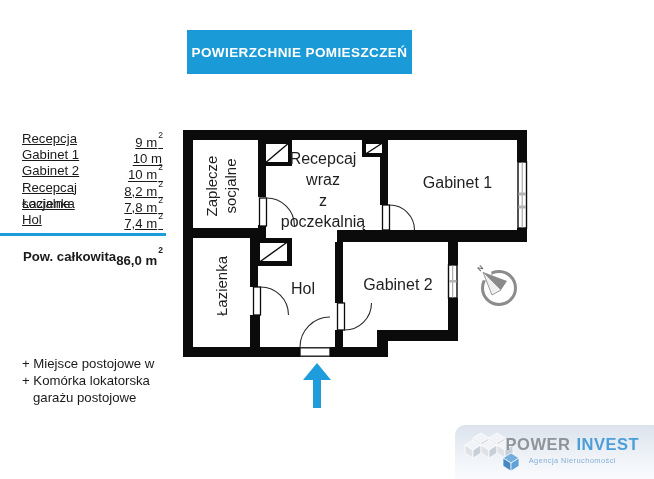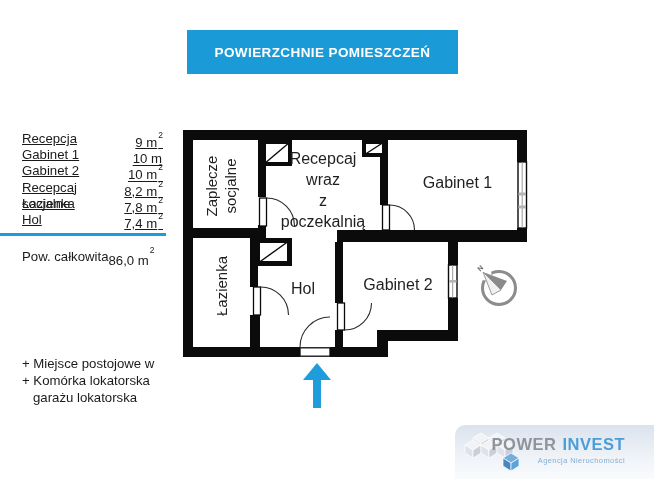--- a/index.html
+++ b/index.html
@@ -2,53 +2,53 @@
 <html><head>
 <meta charset="utf-8">
 <style>
   html,body{margin:0;padding:0;background:#ffffff;}
   #page{
     position:relative;width:654px;height:479px;background:#ffffff;overflow:hidden;
     font-family:"Liberation Sans", sans-serif;color:#1a1a1a;
   }
   
   .banner{
-    position:absolute;left:187px;top:30px;width:271px;height:44px;
+    position:absolute;left:187px;top:30px;width:225px;height:44px;
     background:#1a9ad7;display:flex;align-items:center;justify-content:center;
   }
   .banner span{color:#ffffff;font-weight:bold;font-size:13.5px;letter-spacing:.4px;}
   
   .legend-rows{position:absolute;left:22px;top:131px;width:141px;font-size:13.2px;text-decoration:underline;}
   .legend-row{display:flex;justify-content:space-between;height:16.2px;line-height:16.2px;}
   .legend-row .val{text-align:left;white-space:nowrap;}
   sup.sq{font-size:8.5px;position:relative;top:-4px;margin-left:1px;}
   .legend-divider{position:absolute;left:0;top:233px;width:166px;height:3px;background:#1e9bdb;}
   .legend-total{position:absolute;left:22px;top:249px;width:141px;display:flex;
-    justify-content:flex-start;font-size:13.2px;font-weight:normal;line-height:16px;}
+    justify-content:flex-end;font-size:13.2px;font-weight:bold;line-height:16px;}
   .legend-total sup.sq{top:-7px;}
   .legend-extras{position:absolute;left:22px;top:355px;font-size:13.2px;line-height:17px;}
   .legend-extras .indent{padding-left:11px;}
   
   .plan-wrap{position:absolute;left:183px;top:128px;width:345px;height:292px;}
   .plan-wrap svg{position:absolute;left:0;top:0;}
   .room-label{position:absolute;text-align:center;color:#1f1f1f;white-space:pre-line;}
   .lbl-recepcja{left:60px;top:20px;width:160px;font-size:16px;line-height:21px;}
   .lbl-gabinet1{left:205px;top:46px;width:139px;font-size:16px;}
   .lbl-gabinet2{left:162px;top:148px;width:106px;font-size:16px;}
   .lbl-hol{left:95px;top:152px;width:50px;font-size:16px;}
   .lbl-zaplecze{left:-1px;top:38px;width:80px;height:40px;font-size:15px;line-height:19px;
     transform:rotate(-90deg);}
   .lbl-lazienka{left:-3px;top:148px;width:84px;height:20px;font-size:15px;line-height:20px;
     transform:rotate(-90deg);}
   
   .logo-panel{position:absolute;left:455px;top:425px;width:199px;height:54px;
     border-top-left-radius:10px;
     background:linear-gradient(180deg,#dbe3ed 0%,#eef2f7 55%,#fafbfd 100%);}
   .logo-cubes{position:absolute;left:6px;top:3px;}
-  .logo-text{position:absolute;right:29px;top:11px;text-align:right;line-height:17px;padding-left:28px;}
+  .logo-text{position:absolute;right:15px;top:11px;text-align:center;line-height:17px;padding-left:28px;}
   .brand{font-size:16.5px;font-weight:bold;letter-spacing:.5px;white-space:nowrap;}
   .brand .gray{color:#8e949b;}
   .brand .blue{color:#4c9ed9;margin-left:6px;}
   .tagline{font-size:7.5px;color:#86aed6;letter-spacing:.4px;margin-top:-1px;}
 </style>
 </head>
 <body>
 
 <div id="page">
 
@@ -86,21 +86,21 @@
   <div class="legend-divider"></div>
 
   <div class="legend-total">
     <span>Pow. całkowita</span>
     <span class="val"><span>86,0 m</span><sup class="sq">2</sup></span>
   </div>
 
   <div class="legend-extras">
     <div>+ Miejsce postojowe w</div>
     <div>+ Komórka lokatorska</div>
-    <div class="indent">garażu lokatorska</div>
+    <div class="indent">garażu postojowe</div>
   </div>
 
   <div class="plan-wrap">
     <svg width="345" height="292" viewBox="0 0 345 292">
 
       <g fill="#0b0b0b">
         <rect x="0" y="2" width="344" height="10"></rect>
         <rect x="0" y="2" width="10" height="227"></rect>
         <rect x="0" y="219" width="117" height="10"></rect>
         <rect x="147" y="219" width="58" height="10"></rect>

